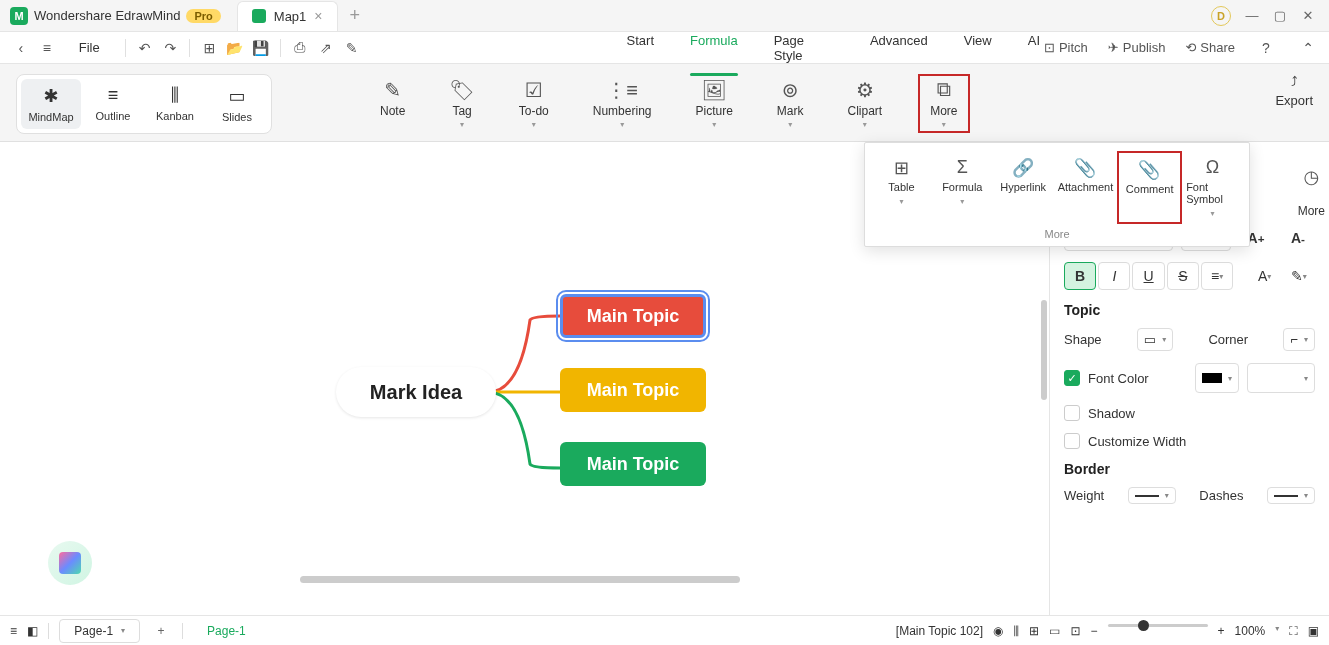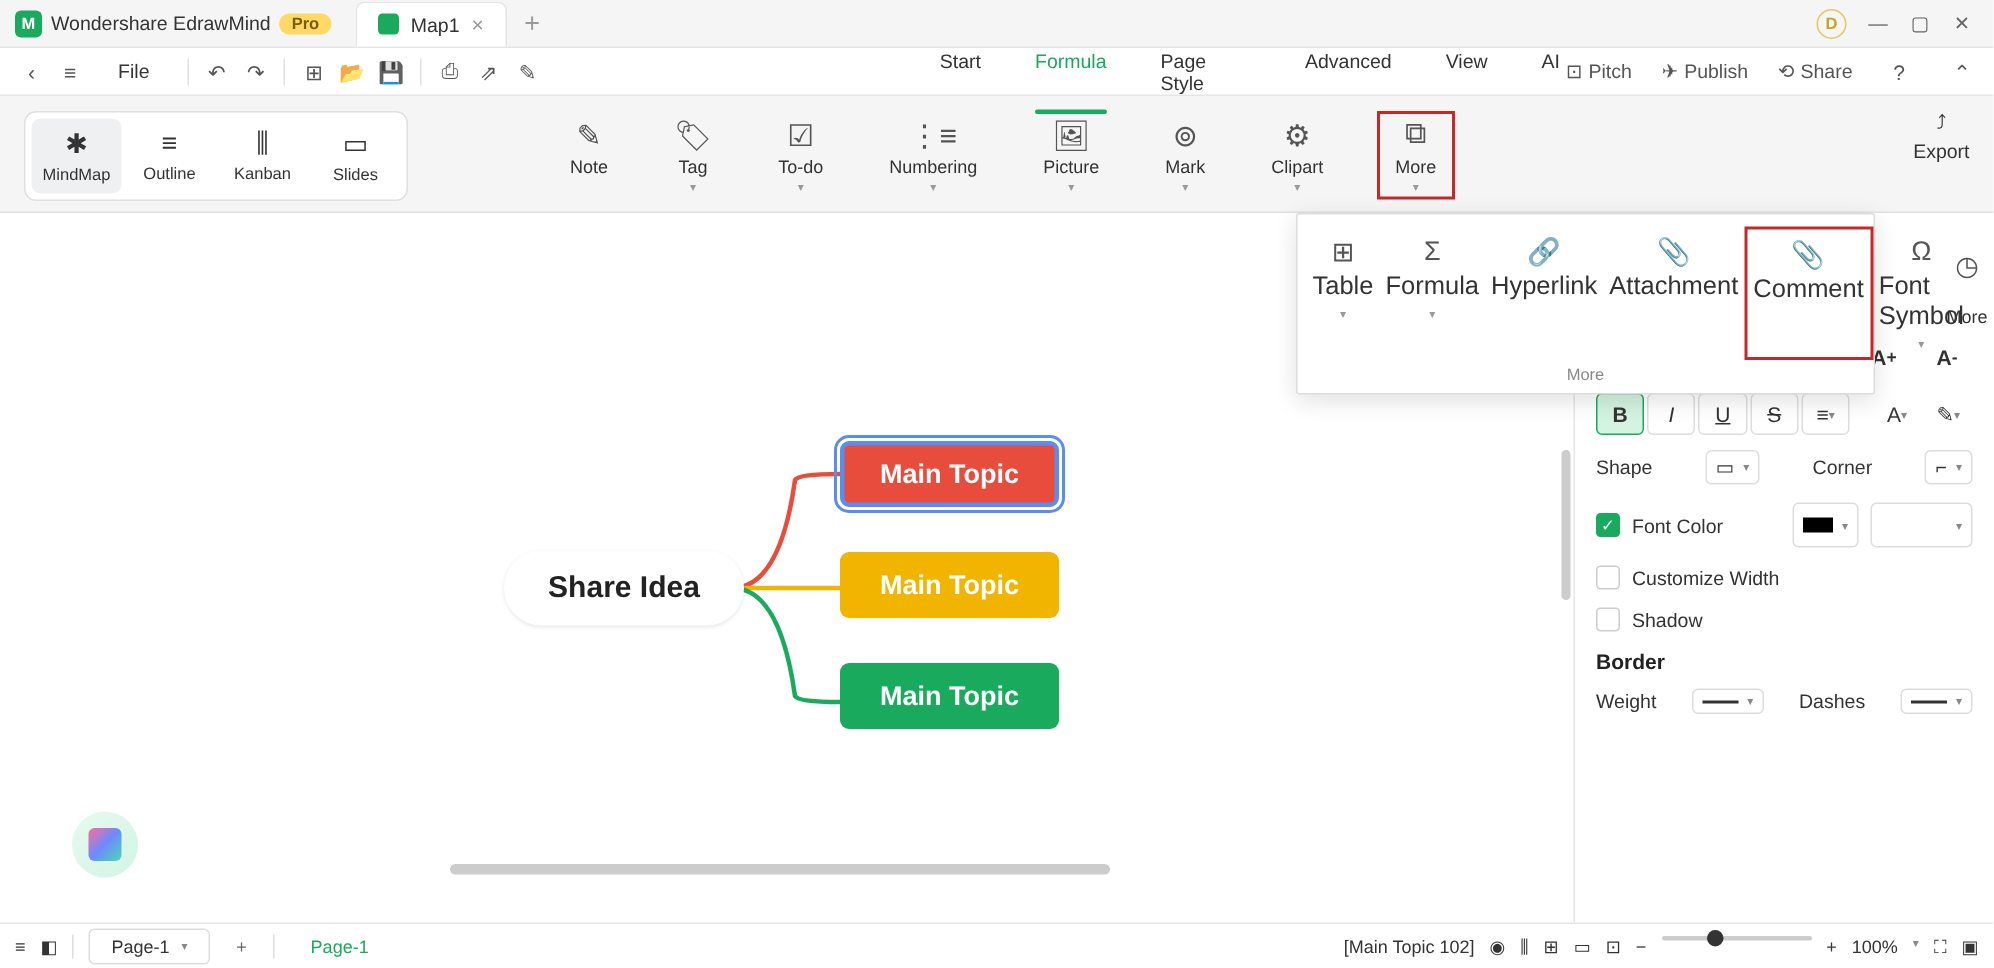--- a/index.html
+++ b/index.html
@@ -43,21 +43,21 @@
 .ibtn .idrop { font-size:8px; color:#999; margin-top:-2px;}
 .ibtn.boxed { border:2px solid #c62828; padding:2px 10px;}
 .export-btn { margin-left:auto; display:flex; flex-direction:column; align-items:center; gap:4px;}
 
 
 .more-panel { position:absolute; top:142px; left:864px; width:386px; background:#fff; border:1px solid #ddd; box-shadow:0 4px 16px rgba(0,0,0,0.12); border-radius:2px; z-index:100;}
 .more-panel-row { display:flex; padding:8px 6px 2px;}
 .mbtn { flex:1; display:flex; flex-direction:column; align-items:center; gap:4px; padding:6px 4px;}
 .mbtn.boxed { border:2px solid #c62828;}
 .mbtn .micon { font-size:18px; color:#555; height:20px;}
-.mbtn .mlabel { font-size:17px; color:#333;}
+.mbtn .mlabel { font-size:11px; color:#333;}
 .mbtn .mdrop { font-size:8px; color:#999;}
 .more-panel-label { text-align:center; font-size:11px; color:#888; padding:2px 0 6px;}
 
 
 .right-panel { position:absolute; right:0; top:142px; width:280px; bottom:30px; background:#fff; border-left:1px solid #e5e5e5; padding:12px 14px; overflow:hidden;}
 .rp-right-icons { position:absolute; right:4px; top:0; display:flex; flex-direction:column; gap:16px; padding-top:24px; align-items:center;}
 .rp-row { display:flex; align-items:center; gap:8px; margin-bottom:10px;}
 .rp-select { border:1px solid #ddd; border-radius:4px; padding:5px 8px; display:flex; align-items:center; justify-content:space-between; font-size:12px;}
 .rp-font { flex:1;}
 .rp-size { width:50px;}
@@ -228,21 +228,21 @@
       <div class="ilabel">Export</div>
     </div>
 </div>
 
 <div class="canvas">
   <svg class="branch" style="left:470px;top:170px;" width="100" height="170">
     <path d="M18 80 Q 50 80 60 8 Q 62 4 90 4" stroke="#e74c3c" stroke-width="3" fill="none"></path>
     <path d="M18 80 L 90 80" stroke="#f1b500" stroke-width="3" fill="none"></path>
     <path d="M18 80 Q 50 80 60 152 Q 62 156 90 156" stroke="#1aaa5d" stroke-width="3" fill="none"></path>
   </svg>
-  <div class="node-main">Share Idea</div>
+  <div class="node-main">Mark Idea</div>
   <div class="node-topic node-red">Main Topic</div>
   <div class="node-topic node-yellow">Main Topic</div>
   <div class="node-topic node-green">Main Topic</div>
   <div class="fab">
       <div class="fab-inner"></div>
     </div>
   <div class="hscroll"></div>
 </div>
 
 <div class="more-panel">
@@ -299,20 +299,21 @@
   <div class="rp-textbtns">
     <div class="tbtn grouped active" style="font-weight:700;">B</div>
     <div class="tbtn grouped" style="font-style:italic;">I</div>
     <div class="tbtn grouped" style="text-decoration:underline;">U</div>
     <div class="tbtn grouped" style="text-decoration:line-through;">S</div>
     <div class="tbtn grouped">≡<span class="chev">▾</span></div>
     <div style="width:12px;"></div>
     <div class="tbtn">A<span class="chev">▾</span></div>
     <div class="tbtn">✎<span class="chev">▾</span></div>
   </div>
+  <div class="rp-section">Topic</div>
   <div class="rp-field">
     <span>Shape</span>
     <div class="rp-swatch-drop">
         <span>▭</span>
         <span class="chev">▾</span>
       </div>
     <span>Corner</span>
     <div class="rp-swatch-drop">
         <span>⌐</span>
         <span class="chev">▾</span>
@@ -329,25 +330,25 @@
           <span class="chev">▾</span>
         </div>
       <div class="rp-swatch-drop">
           <div class="color-swatch" style="#e74c3c"></div>
           <span class="chev">▾</span>
         </div>
     </div>
   </div>
   <div class="rp-check">
       <div class="cbox"></div>
-      <span>Customize Width</span>
+      <span>Shadow</span>
     </div>
   <div class="rp-check">
       <div class="cbox"></div>
-      <span>Shadow</span>
+      <span>Customize Width</span>
     </div>
   <div class="rp-section">Border</div>
   <div class="rp-field">
     <span>Weight</span>
     <div class="rp-swatch-drop">
         <div style="width:24px;height:2px;background:#333;"></div>
         <span class="chev">▾</span>
       </div>
     <span>Dashes</span>
     <div class="rp-swatch-drop">

